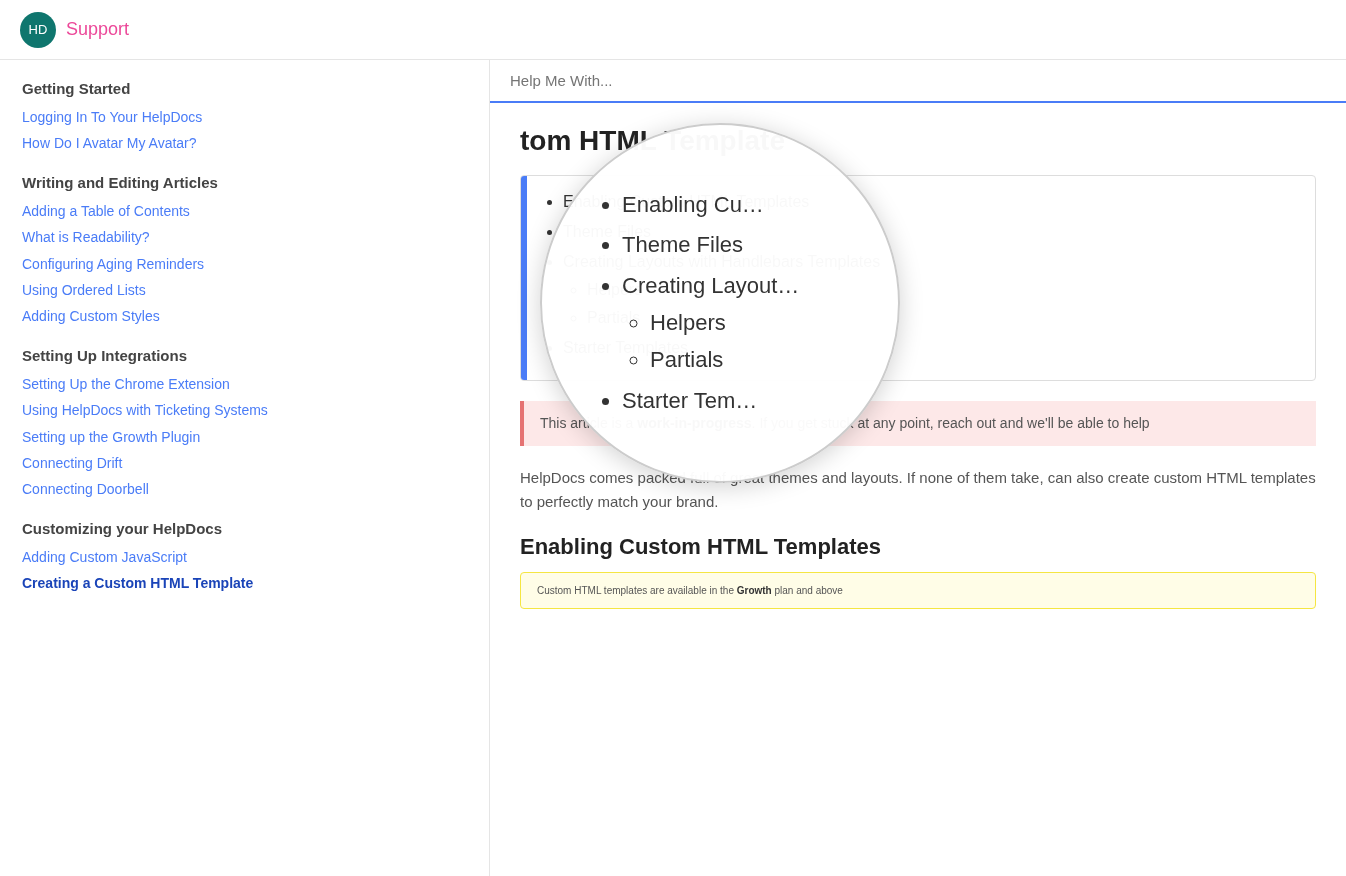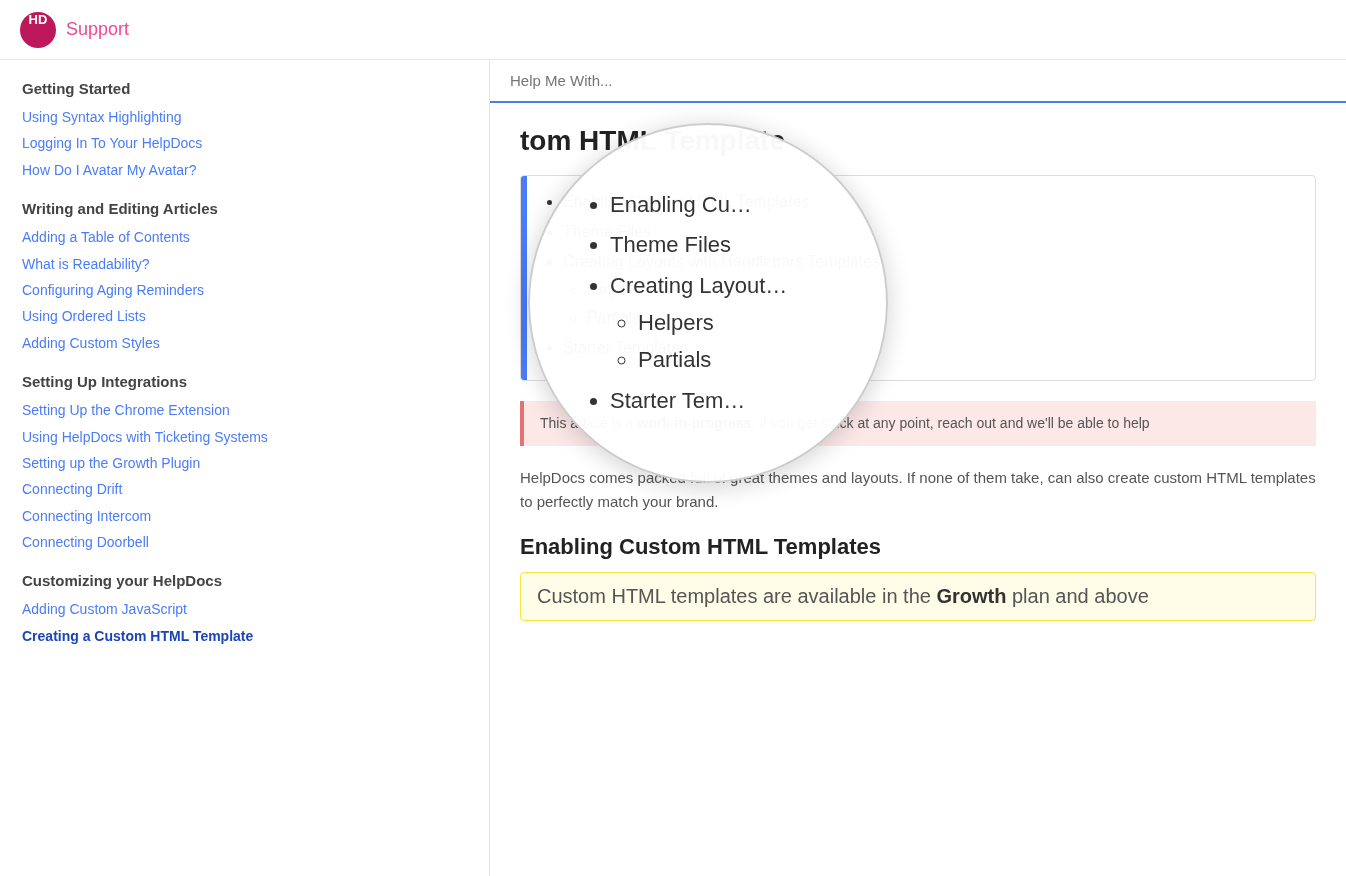--- a/index.html
+++ b/index.html
@@ -8,24 +8,24 @@
     
     .header {
       display: flex;
       align-items: center;
       padding: 10px 20px;
       border-bottom: 1px solid #e5e5e5;
       height: 60px;
     }
     .logo-circle {
       width: 36px; height: 36px;
-      background: #be185d;
+      background: #0f766e;
       border-radius: 50%;
-      display: flex; align-items: flex-start; justify-content: center;
-      color: white; font-weight: bold; font-size: 13px;
+      display: flex; align-items: center; justify-content: center;
+      color: white; font-weight: normal; font-size: 13px;
       margin-right: 10px;
     }
     .header-title {
       font-size: 18px; font-weight: 500; color: #ec4899;
     }
 
     
     .layout {
       display: flex;
       height: calc(876px - 60px);
@@ -135,30 +135,30 @@
       font-weight: 700;
       color: #222;
       margin-bottom: 12px;
     }
 
     .yellow-box {
       background: #fffde7;
       border: 1px solid #f5e642;
       padding: 12px 16px;
       border-radius: 4px;
-      font-size: 20px;
+      font-size: 10px;
       color: #555;
     }
     .yellow-box b { color: #333; }
 
     
     .magnifier-overlay {
       position: absolute;
       top: 20px;
-      left: 38px;
+      left: 50px;
       width: 360px;
       height: 360px;
       border-radius: 50%;
       background: rgba(255,255,255,0.97);
       border: 2px solid #ccc;
       box-shadow: 0 4px 24px rgba(0,0,0,0.18);
       overflow: hidden;
       display: flex;
       align-items: center;
       justify-content: flex-end;
@@ -217,37 +217,35 @@
     <span>HD</span>
   </div>
   <span class="header-title">Support</span>
 </div>
 
 <div class="layout">
 
   <div class="sidebar">
 
     <div class="sidebar-section-title">Getting Started</div>
-    <a class="sidebar-link">Using Syntax Highlighting</a>
     <a class="sidebar-link">Logging In To Your HelpDocs</a>
     <a class="sidebar-link">How Do I Avatar My Avatar?</a>
 
     <div class="sidebar-section-title">Writing and Editing Articles</div>
     <a class="sidebar-link">Adding a Table of Contents</a>
     <a class="sidebar-link">What is Readability?</a>
     <a class="sidebar-link">Configuring Aging Reminders</a>
     <a class="sidebar-link">Using Ordered Lists</a>
     <a class="sidebar-link">Adding Custom Styles</a>
 
     <div class="sidebar-section-title">Setting Up Integrations</div>
     <a class="sidebar-link">Setting Up the Chrome Extension</a>
     <a class="sidebar-link">Using HelpDocs with Ticketing Systems</a>
     <a class="sidebar-link">Setting up the Growth Plugin</a>
     <a class="sidebar-link">Connecting Drift</a>
-    <a class="sidebar-link">Connecting Intercom</a>
     <a class="sidebar-link">Connecting Doorbell</a>
 
     <div class="sidebar-section-title">Customizing your HelpDocs</div>
     <a class="sidebar-link">Adding Custom JavaScript</a>
     <a class="sidebar-link active">Creating a Custom HTML Template</a>
   </div>
 
   <div class="main">
 
     <div class="search-bar">

